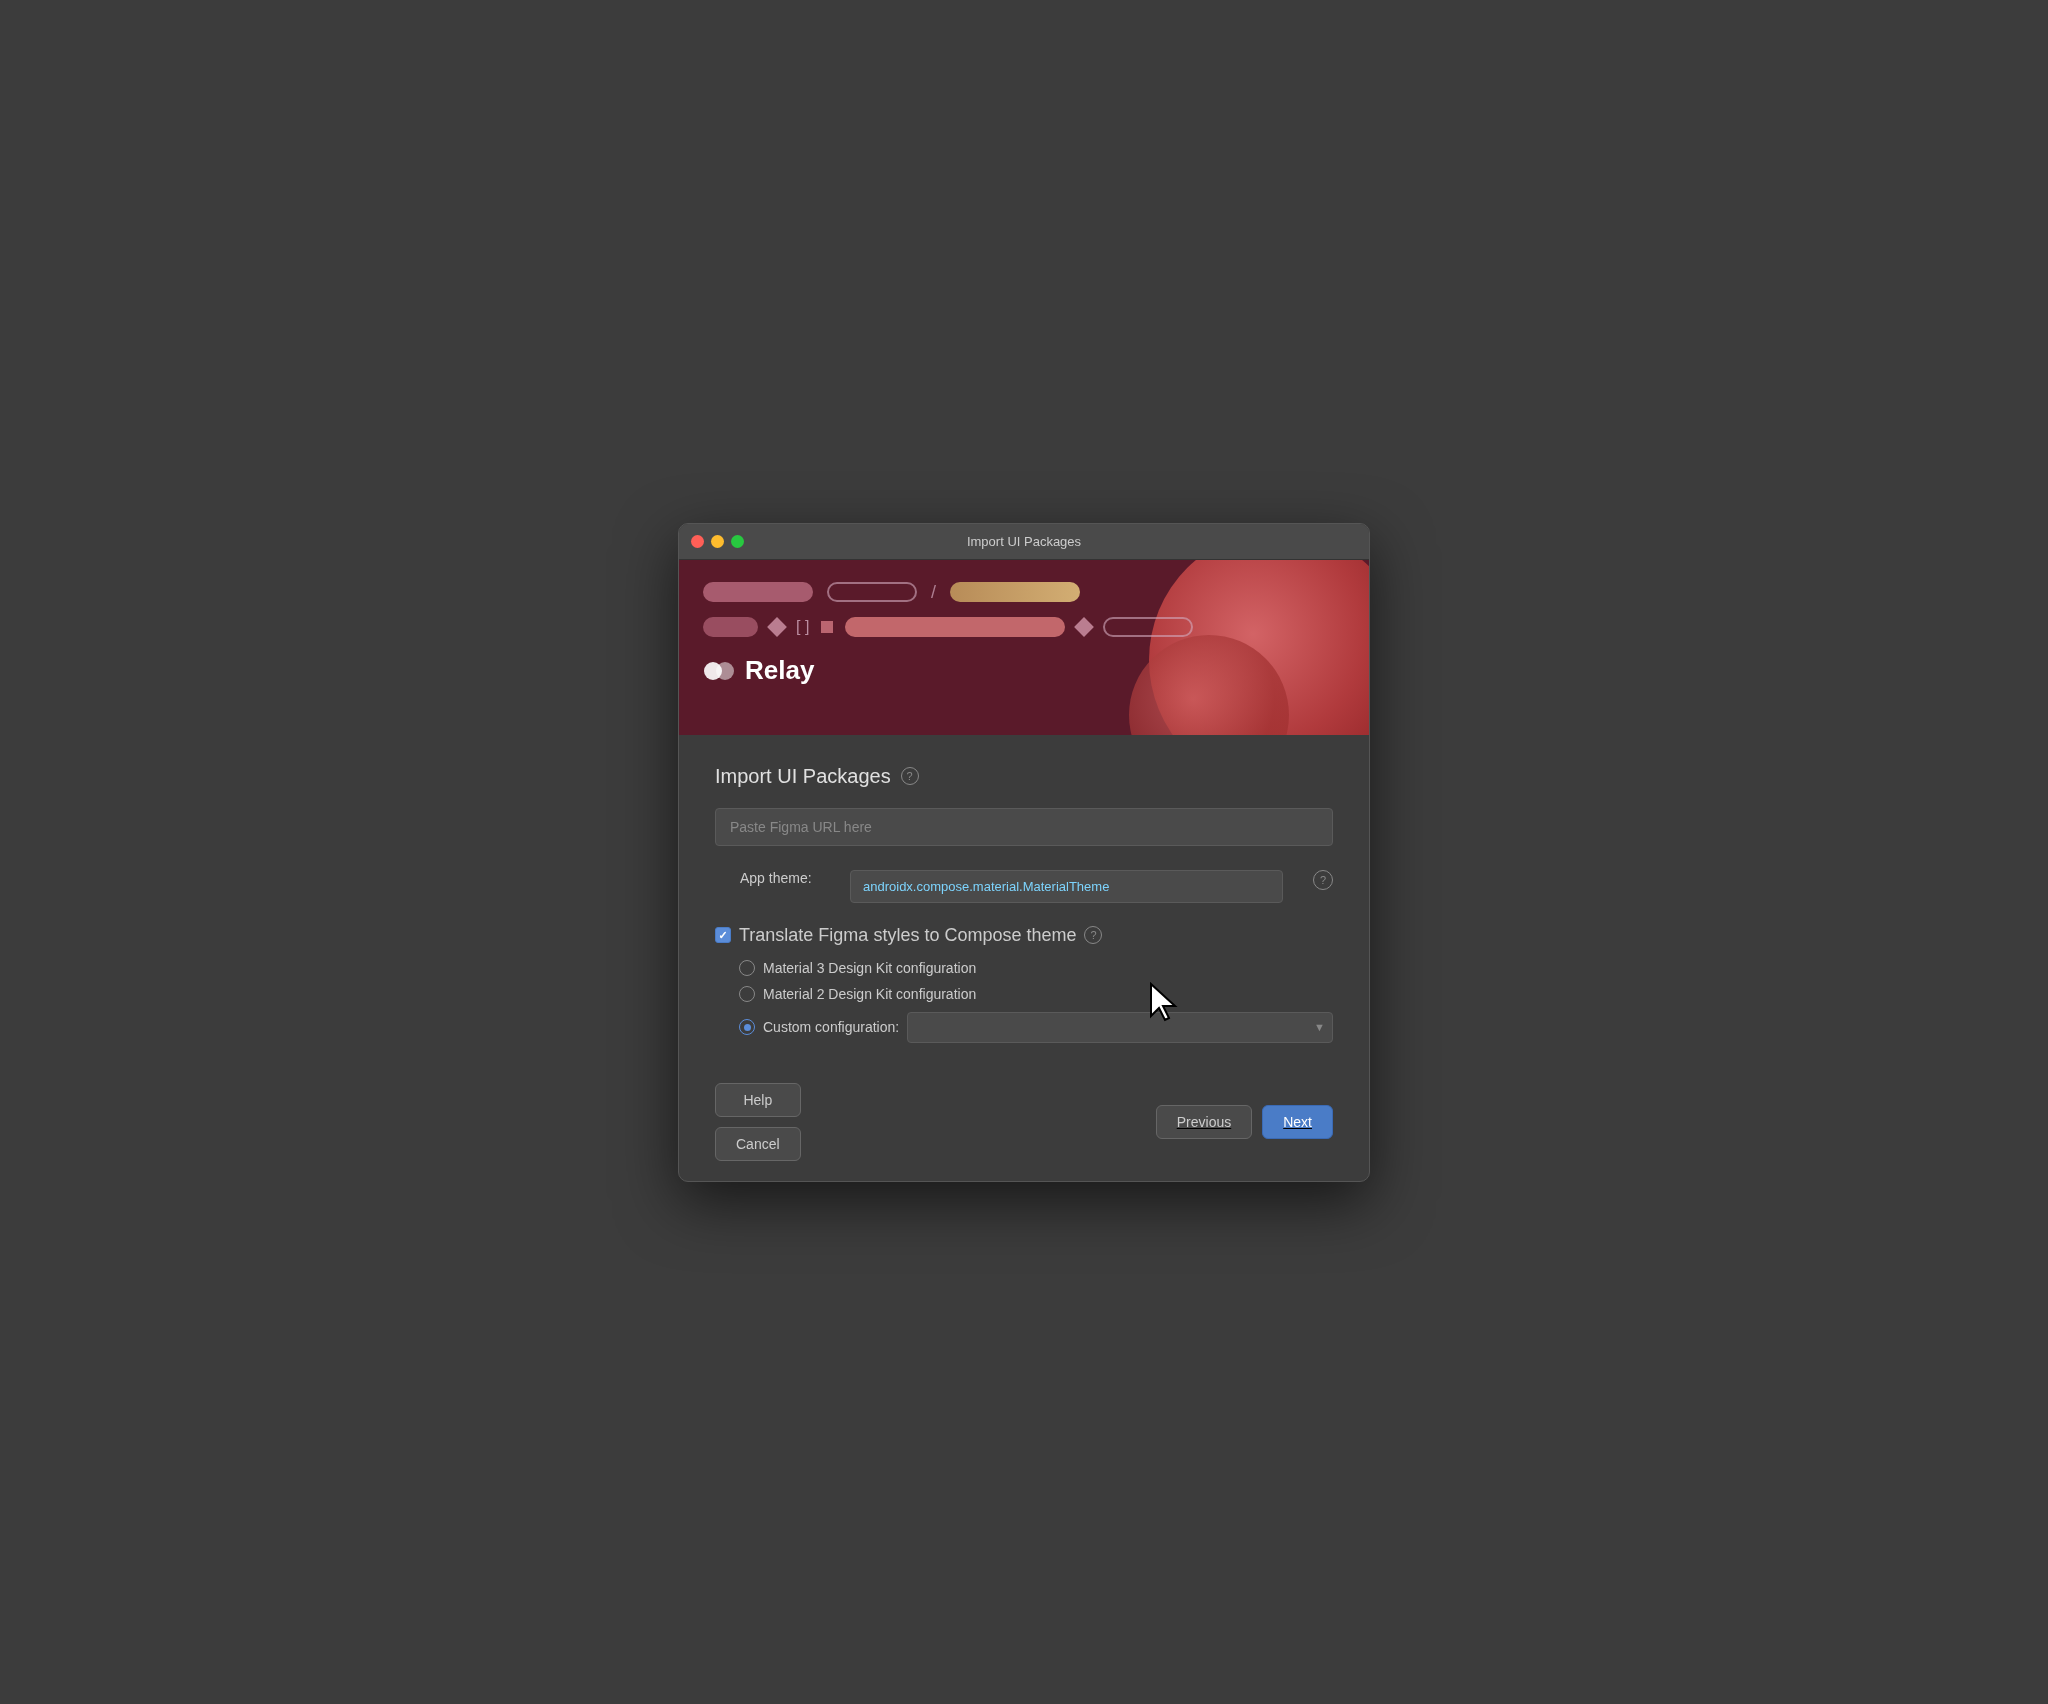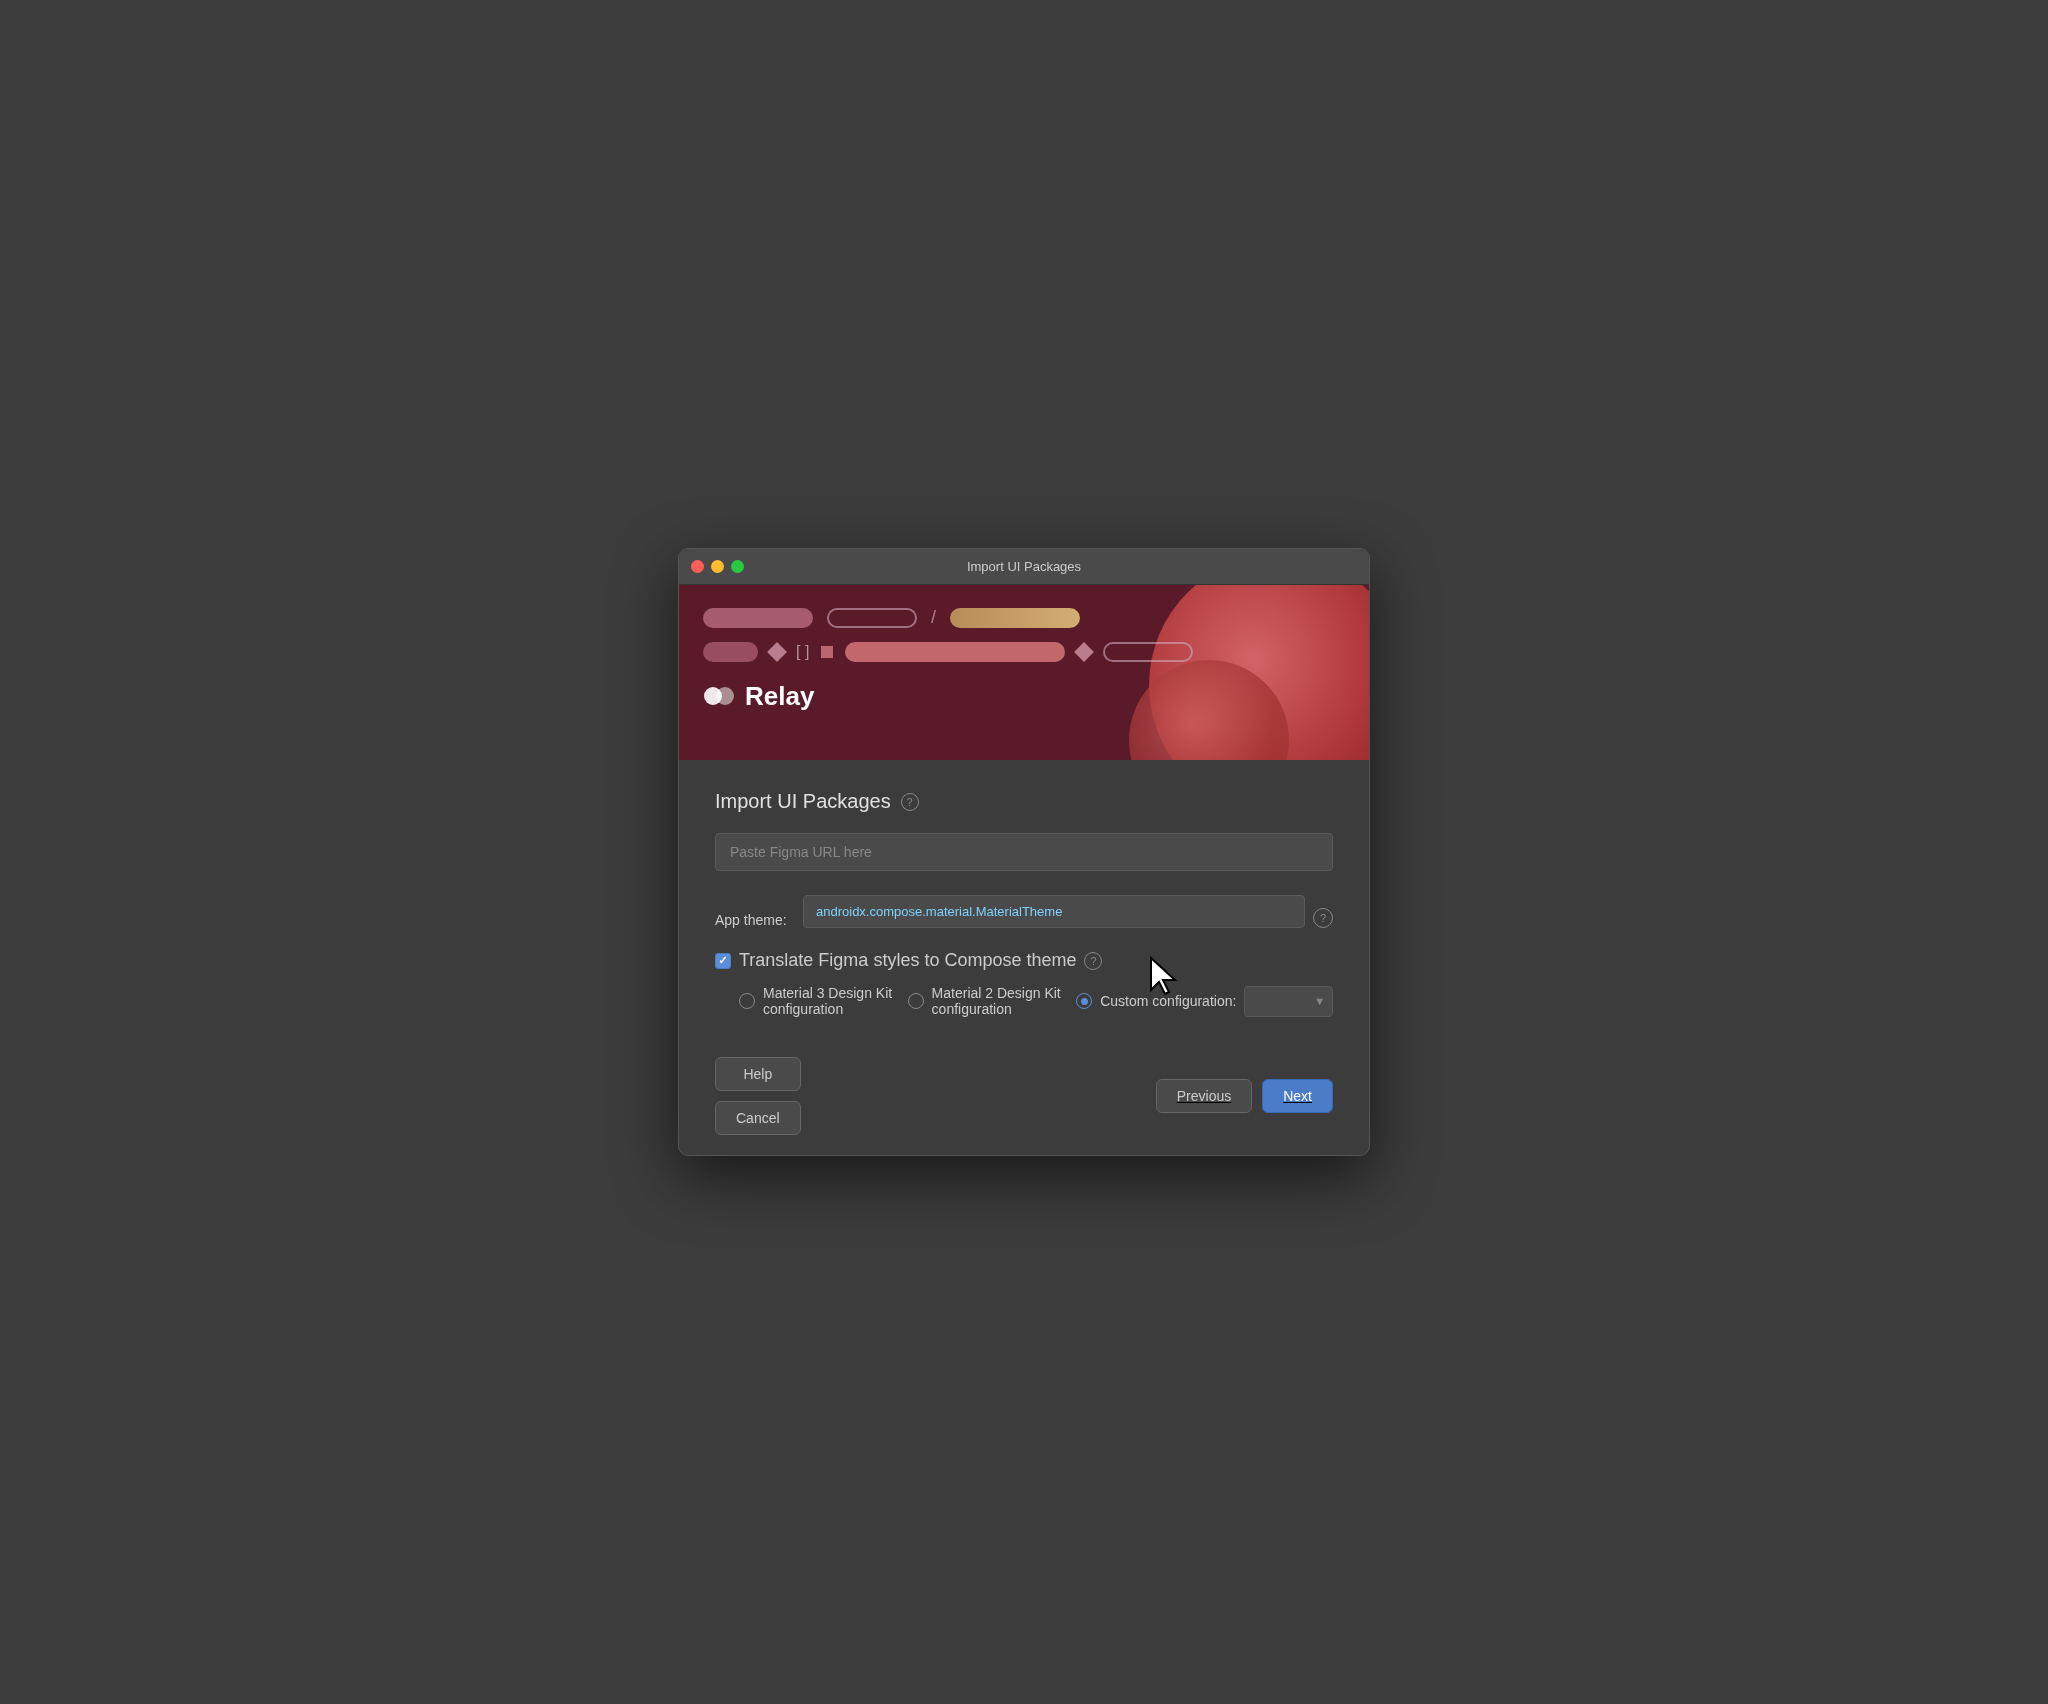--- a/index.html
+++ b/index.html
@@ -223,23 +223,24 @@
       color: #aaa;
       font-size: 14px;
       outline: none;
     }
     .url-input::placeholder {
       color: #888;
     }
     
     .app-theme-row {
       display: flex;
-      align-items: flex-end;
-      gap: 8px;
+      align-items: flex-start;
+      gap: 30px;
       margin-bottom: 22px;
+      margin-left: 25px;
     }
     .app-theme-label {
       font-size: 14px;
       color: #ccc;
       white-space: nowrap;
       min-width: 80px;
     }
     .app-theme-input {
       flex: 1;
       background: #4a4a4a;
@@ -288,21 +289,21 @@
       font-weight: 700;
     }
     .checkbox-label {
       font-size: 18px;
       color: #ccc;
     }
     
     .radio-options {
       padding-left: 24px;
       display: flex;
-      flex-direction: row;
+      flex-direction: column;
       gap: 10px;
     }
     .radio-row {
       display: flex;
       align-items: center;
       gap: 8px;
     }
     .radio-btn {
       width: 16px;
       height: 16px;

